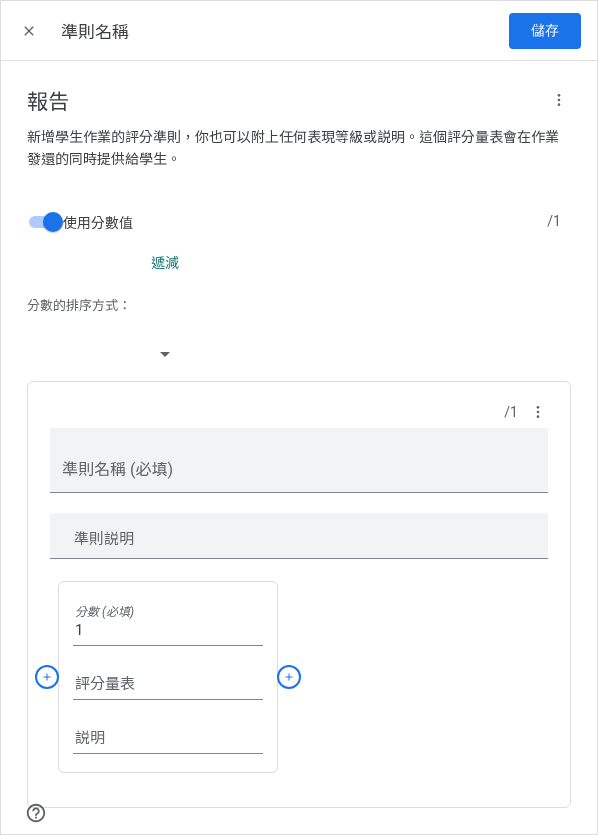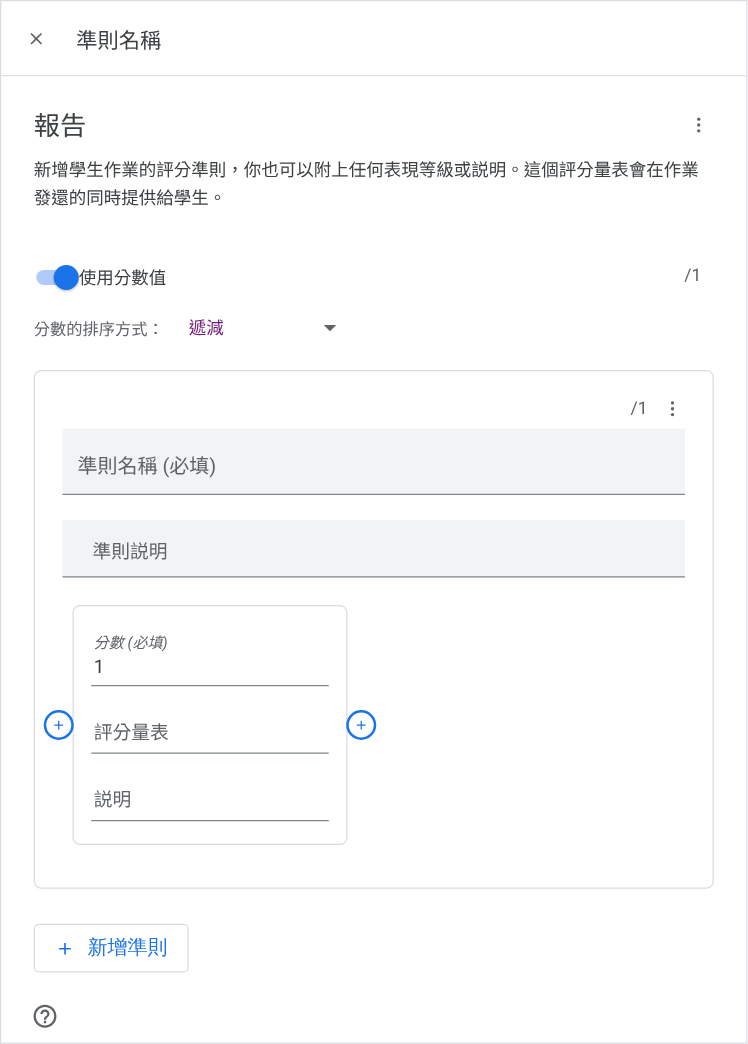--- a/index.html
+++ b/index.html
@@ -119,22 +119,23 @@
       align-items: center;
       gap: 20px;
       font-size: 13px;
       color: #5f6368;
     }
     .sort-select {
       display: flex;
       align-items: center;
       gap: 80px;
       cursor: pointer;
-      color: #701a75;
-      font-size: 14px;
+      color: #0f766e;
+      font-size: 14px;
+      flex-direction: column;
     }
     .sort-select .arrow {
       width: 0; height: 0;
       border-left: 5px solid transparent;
       border-right: 5px solid transparent;
       border-top: 5px solid #5f6368;
     }
     .total-score {
       position: absolute;
       right: 36px;
@@ -163,21 +164,21 @@
       margin-top: 6px;
       border-bottom: 1px solid #80868b;
       background: #f1f3f4;
       padding: 14px 12px 10px 24px;
       font-size: 15px;
       color: #5f6368;
       cursor: text;
     }
     .text-field.large {
       font-size: 16px;
-      padding: 16px 12px 12px 12px;
+      padding: 28px 12px 12px 12px;
     }
     .level-box {
       margin-top: 22px;
       border: 1px solid #dadce0;
       border-radius: 6px;
       width: 220px;
       padding: 14px 14px 18px 14px;
       position: relative;
       margin-left: 8px;
     }
@@ -247,20 +248,21 @@
 </head>
 <body>
 
 <div class="topbar">
   <div class="close-x">
     <svg viewBox="0 0 24 24">
         <path d="M19 6.41 17.59 5 12 10.59 6.41 5 5 6.41 10.59 12 5 17.59 6.41 19 12 13.41 17.59 19 19 17.59 13.41 12z" fill="currentColor"></path>
       </svg>
   </div>
   <div class="topbar-title">準則名稱</div>
+  <button class="save-btn">儲存</button>
 </div>
 
 <div class="content">
   <div class="page-title-row">
     <div class="page-title">報告</div>
     <div class="more-dots">
       <svg viewBox="0 0 24 24">
           <circle cx="12" cy="5" r="2" fill="currentColor"></circle>
           <circle cx="12" cy="12" r="2" fill="currentColor"></circle>
           <circle cx="12" cy="19" r="2" fill="currentColor"></circle>

